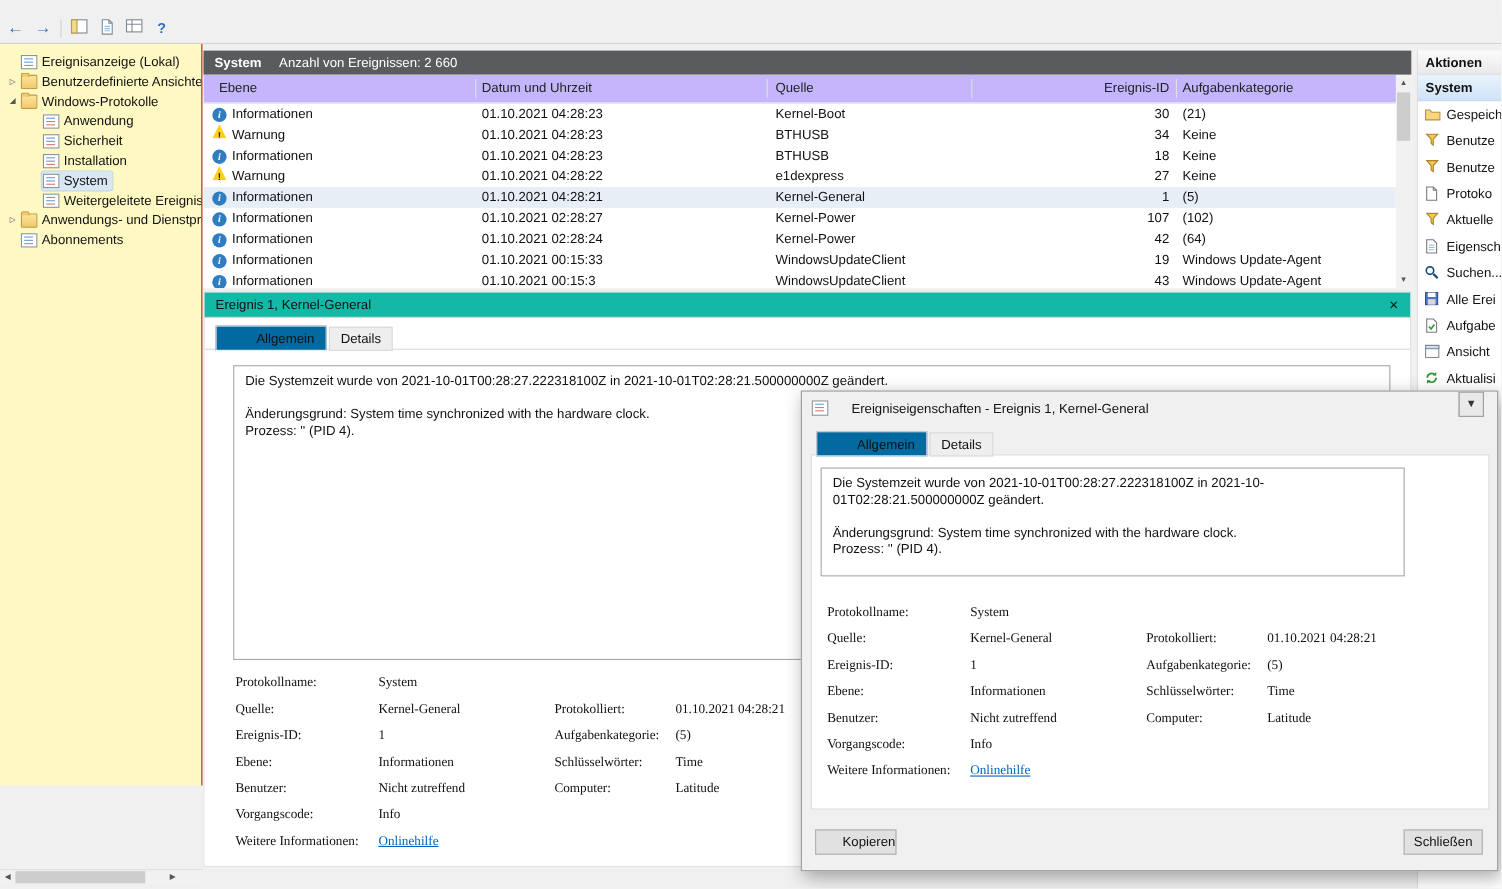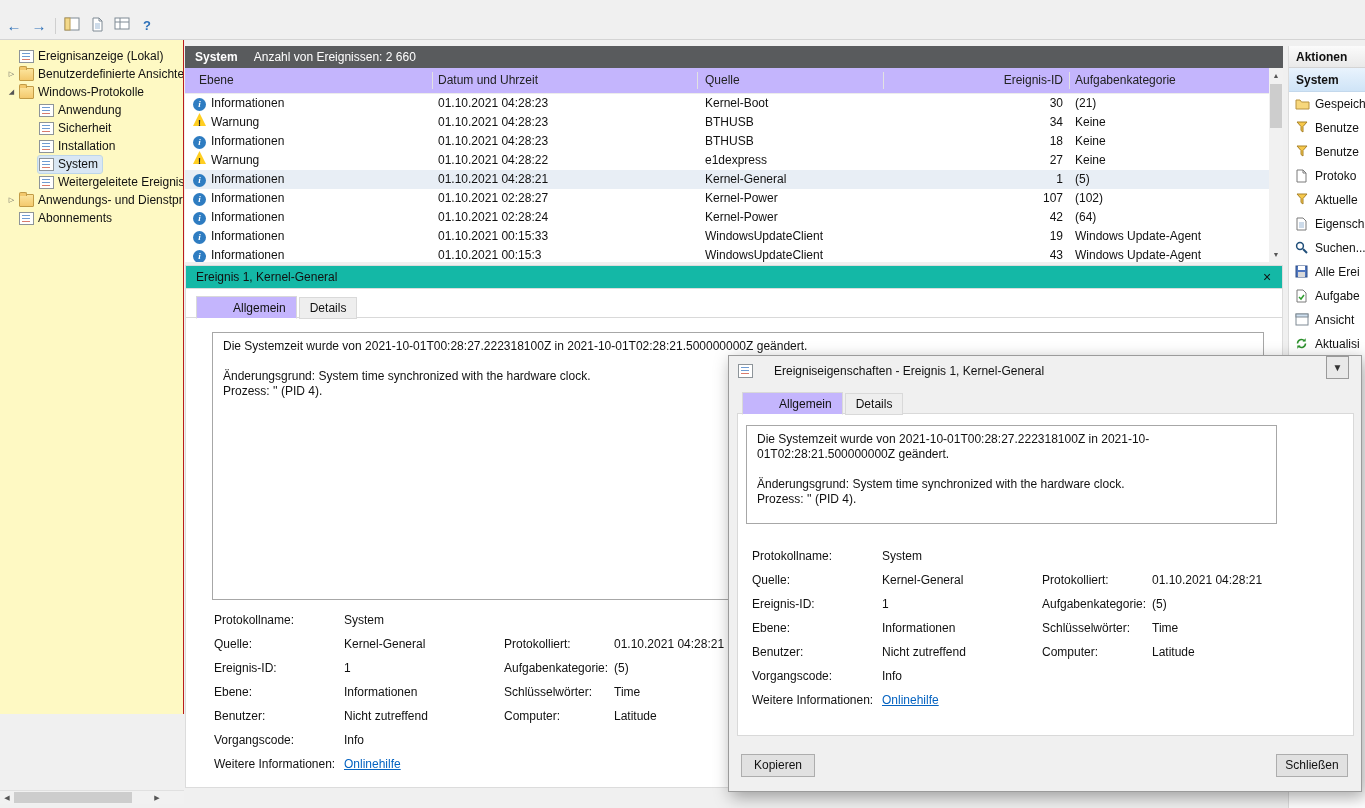--- a/index.html
+++ b/index.html
@@ -60,28 +60,28 @@
   .vs-btn{position:absolute;left:0;width:14px;height:15px;text-align:center;line-height:15px;font-size:7px;color:#555;}
   .vs-thumb{position:absolute;left:1px;top:16px;width:12px;height:44px;background:#cdcdcd;}
 
   
   .pv{position:absolute;left:185px;top:265px;width:1098px;height:523px;background:#fff;border:1px solid #dcdcdc;}
   .pv-head{position:absolute;top:0;left:0;right:0;height:23px;background:#14b8a6;border-bottom:1px solid #dcdcdc;line-height:22px;padding-left:10px;cursor:default;}
   .pv-close{position:absolute;right:6px;top:0;width:18px;text-align:center;font-size:14px;line-height:22px;cursor:default;}
   .tabstrip{position:absolute;display:flex;align-items:flex-end;z-index:3;}
   .pv .tabstrip{top:27px;left:10px;height:25px;}
   .tab{border:1px solid #d9d9d9;background:#eeeeee;padding:3px 10px;margin-right:2px;margin-bottom:-1px;cursor:default;}
-  .tab.active{background:#c4b5fd;border-bottom:1px solid #fff;padding-top:4px;padding-left:36px;}
+  .tab.active{background:#0369a1;border-bottom:1px solid #fff;padding-top:4px;padding-left:36px;}
   .pv-content{position:absolute;left:0;top:51px;right:0;bottom:0;background:#fff;border-top:1px solid #d9d9d9;}
   .descbox{position:absolute;background:#fff;border:1px solid #a7a7a7;padding:6px 10px;line-height:15px;overflow:hidden;}
   .pv .descbox{left:26px;top:14px;width:1052px;height:268px;}
   .blank{height:15px;}
   .fields{position:absolute;}
   .pv .fields{left:0;top:290px;right:0;}
-  .frow{position:relative;height:24px;line-height:24px;white-space:nowrap;}
+  .frow{position:relative;height:24px;line-height:24px;white-space:nowrap;font-family:Liberation Serif, serif;}
   .fl1{position:absolute;}
   .fv1{position:absolute;}
   .fl2{position:absolute;}
   .fv2{position:absolute;}
   .pv .fl1{left:28px;} .pv .fv1{left:158px;} .pv .fl2{left:318px;} .pv .fv2{left:428px;}
   .link{color:#0563c1;text-decoration:underline;cursor:pointer;}
 
   
   .acts{position:absolute;left:1288px;top:46px;width:77px;height:762px;background:#fff;border-left:1px solid #dcdcdc;overflow:hidden;}
   .acts-head{height:22px;line-height:22px;font-weight:bold;padding-left:7px;background:linear-gradient(#fbfbfb,#e9e9e9);border-bottom:1px solid #d4d4d4;white-space:nowrap;cursor:default;}
@@ -93,21 +93,21 @@
   .dlg{position:absolute;left:728px;top:355px;width:634px;height:437px;background:#f0f0f0;border:1px solid #9b9b9b;box-shadow:3px 5px 16px rgba(0,0,0,.35);z-index:50;}
   .dlg-title{position:absolute;top:0;left:0;right:0;height:29px;display:flex;align-items:center;padding-left:9px;gap:17px;cursor:default;}
   .dlg-x{position:absolute;right:0;top:0;width:38px;height:29px;text-align:center;line-height:28px;font-size:15px;cursor:default;}
   .dlg .tabstrip{top:36px;left:13px;height:22px;}
   .dlg-frame{position:absolute;left:8px;top:57px;width:617px;height:323px;background:#fff;border:1px solid #d9d9d9;}
   .dlg .descbox{left:17px;top:69px;width:531px;height:99px;z-index:2;}
   .dlg .fields{left:0;top:188px;right:0;z-index:2;}
   .dlg .fl1{left:23px;} .dlg .fv1{left:153px;} .dlg .fl2{left:313px;} .dlg .fv2{left:423px;}
   .navbtn{position:absolute;left:597px;width:23px;height:23px;background:#e9e9e9;border:1px solid #9a9a9a;text-align:center;line-height:21px;font-size:10px;color:#333;z-index:2;cursor:default;}
   .btn{position:absolute;top:398px;height:23px;background:#e1e1e1;border:1px solid #adadad;text-align:center;line-height:21px;cursor:default;}
-  #btn-copy{left:12px;width:74px;}
+  #btn-copy{left:12px;width:74px;text-align:right;}
   #btn-close{left:547px;width:72px;}
 </style>
 </head>
 <body>
 
 <div id="app">
 
 
   <div class="toolbar">
     <span class="tbicon tbarrow">←</span>

